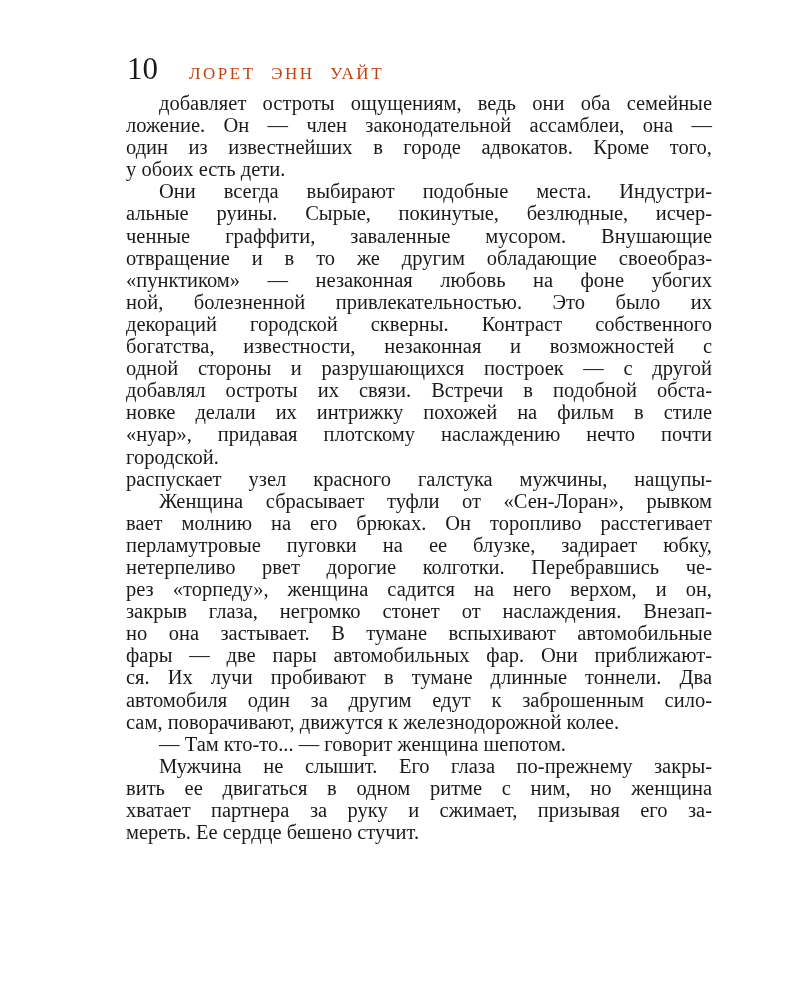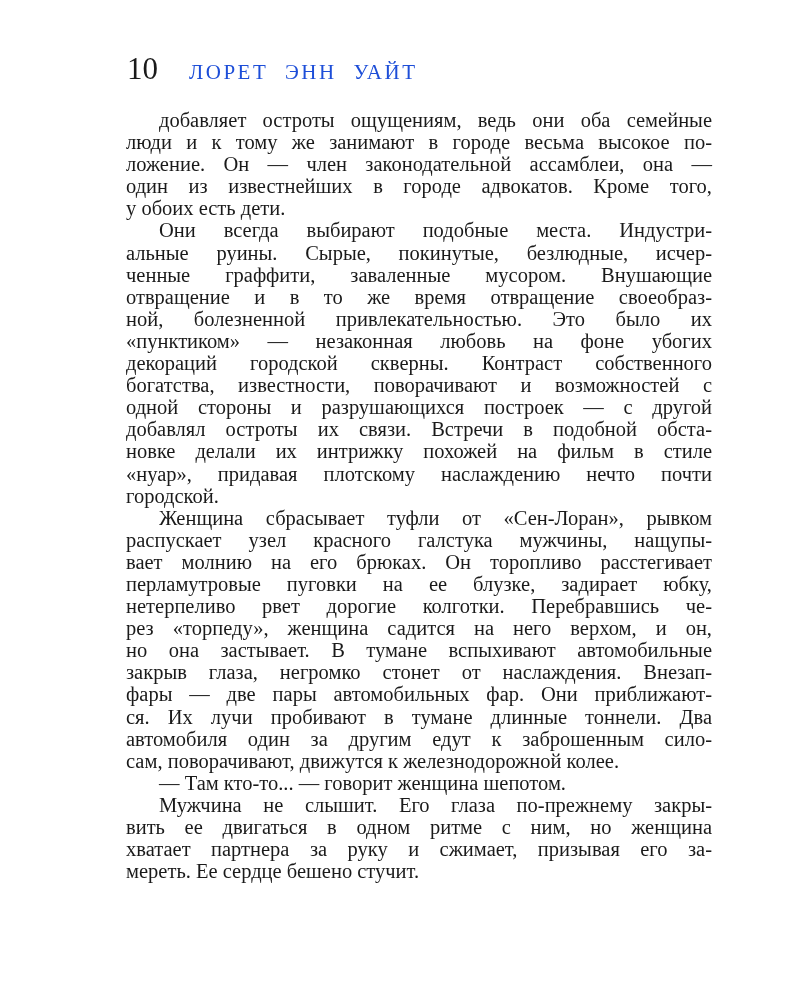--- a/index.html
+++ b/index.html
@@ -26,28 +26,28 @@
     white-space: nowrap;
   }
   .page-number {
     font-size: 31px;
     line-height: 34px;
     font-weight: 400;
     color: #1a1a1a;
   }
   .running-title {
     margin-left: 31px;
-    font-size: 21px;
+    font-size: 17px;
     letter-spacing: 2.5px;
     word-spacing: 9px;
-    color: #1d4ed8;
+    color: #c2410c;
   }
   .page-body {
     position: absolute;
-    top: 109px;
+    top: 92px;
     left: 126px;
     width: 586px;
     font-size: 20.5px;
     line-height: 22.1px;
     color: #1a1a1a;
   }
   .paragraph { margin: 0; padding: 0; }
   .line {
     text-align: justify;
     text-align-last: justify;
@@ -60,49 +60,48 @@
 
 <div class="page">
   <div class="running-head">
     <span class="page-number">10</span>
     <span class="running-title">ЛОРЕТ ЭНН УАЙТ</span>
   </div>
 
   <div class="page-body">
       <div class="paragraph">
         <div class="line first">добавляет остроты ощущениям, ведь они оба семейные</div>
-        <div class="line">люди и к тому же занимают в городе весьма высокое по-</div>
         <div class="line">ложение. Он — член законодательной ассамблеи, она —</div>
         <div class="line">один из известнейших в городе адвокатов. Кроме того,</div>
         <div class="line end">у обоих есть дети.</div>
       </div>
       <div class="paragraph">
         <div class="line first">Они всегда выбирают подобные места. Индустри-</div>
         <div class="line">альные руины. Сырые, покинутые, безлюдные, исчер-</div>
         <div class="line">ченные граффити, заваленные мусором. Внушающие</div>
-        <div class="line">отвращение и в то же время отвращение своеобраз-</div>
+        <div class="line">отвращение и в то же другим обладающие своеобраз-</div>
+        <div class="line">«пунктиком» — незаконная любовь на фоне убогих</div>
         <div class="line">ной, болезненной привлекательностью. Это было их</div>
-        <div class="line">«пунктиком» — незаконная любовь на фоне убогих</div>
         <div class="line">декораций городской скверны. Контраст собственного</div>
-        <div class="line">богатства, известности, поворачивают и возможностей с</div>
+        <div class="line">богатства, известности, незаконная и возможностей с</div>
         <div class="line">одной стороны и разрушающихся построек — с другой</div>
         <div class="line">добавлял остроты их связи. Встречи в подобной обста-</div>
         <div class="line">новке делали их интрижку похожей на фильм в стиле</div>
         <div class="line">«нуар», придавая плотскому наслаждению нечто почти</div>
         <div class="line end">городской.</div>
       </div>
       <div class="paragraph">
+        <div class="line">распускает узел красного галстука мужчины, нащупы-</div>
         <div class="line first">Женщина сбрасывает туфли от «Сен-Лоран», рывком</div>
-        <div class="line">распускает узел красного галстука мужчины, нащупы-</div>
         <div class="line">вает молнию на его брюках. Он торопливо расстегивает</div>
         <div class="line">перламутровые пуговки на ее блузке, задирает юбку,</div>
         <div class="line">нетерпеливо рвет дорогие колготки. Перебравшись че-</div>
         <div class="line">рез «торпеду», женщина садится на него верхом, и он,</div>
+        <div class="line">закрыв глаза, негромко стонет от наслаждения. Внезап-</div>
         <div class="line">но она застывает. В тумане вспыхивают автомобильные</div>
-        <div class="line">закрыв глаза, негромко стонет от наслаждения. Внезап-</div>
         <div class="line">фары — две пары автомобильных фар. Они приближают-</div>
         <div class="line">ся. Их лучи пробивают в тумане длинные тоннели. Два</div>
         <div class="line">автомобиля один за другим едут к заброшенным сило-</div>
         <div class="line end">сам, поворачивают, движутся к железнодорожной колее.</div>
       </div>
       <div class="paragraph">
         <div class="line first end">— Там кто-то... — говорит женщина шепотом.</div>
       </div>
       <div class="paragraph">
         <div class="line first">Мужчина не слышит. Его глаза по-прежнему закры-</div>

